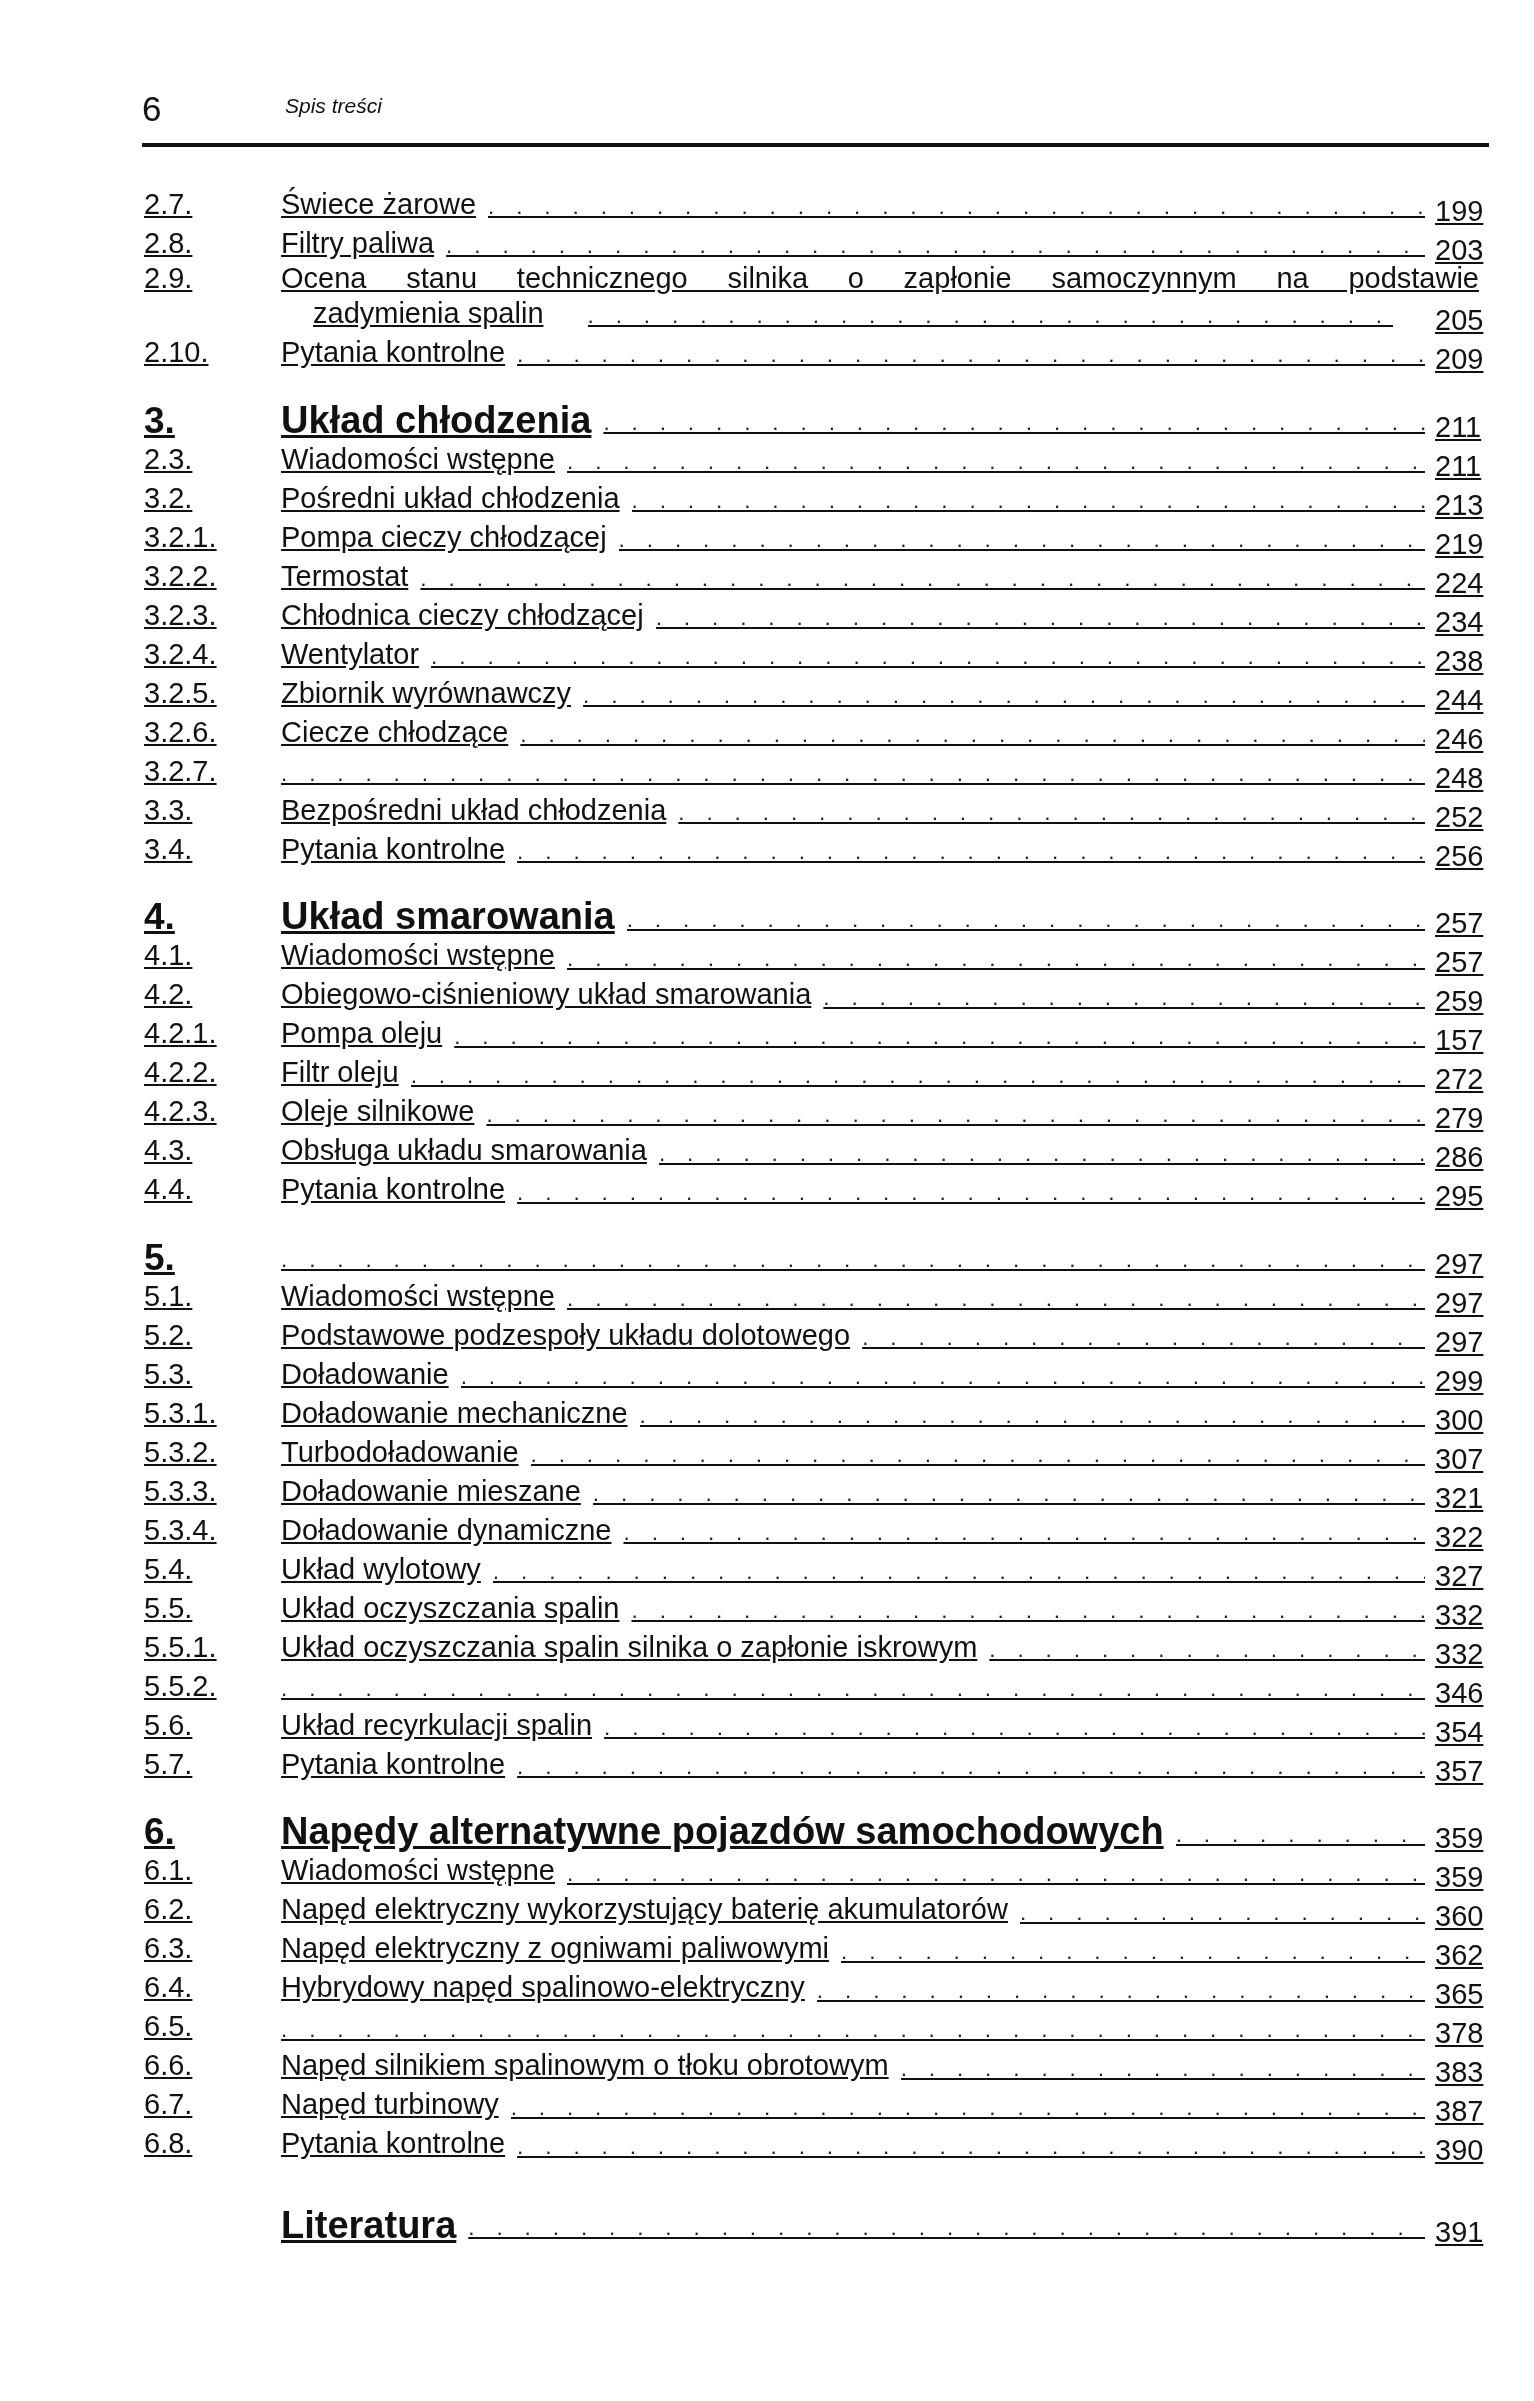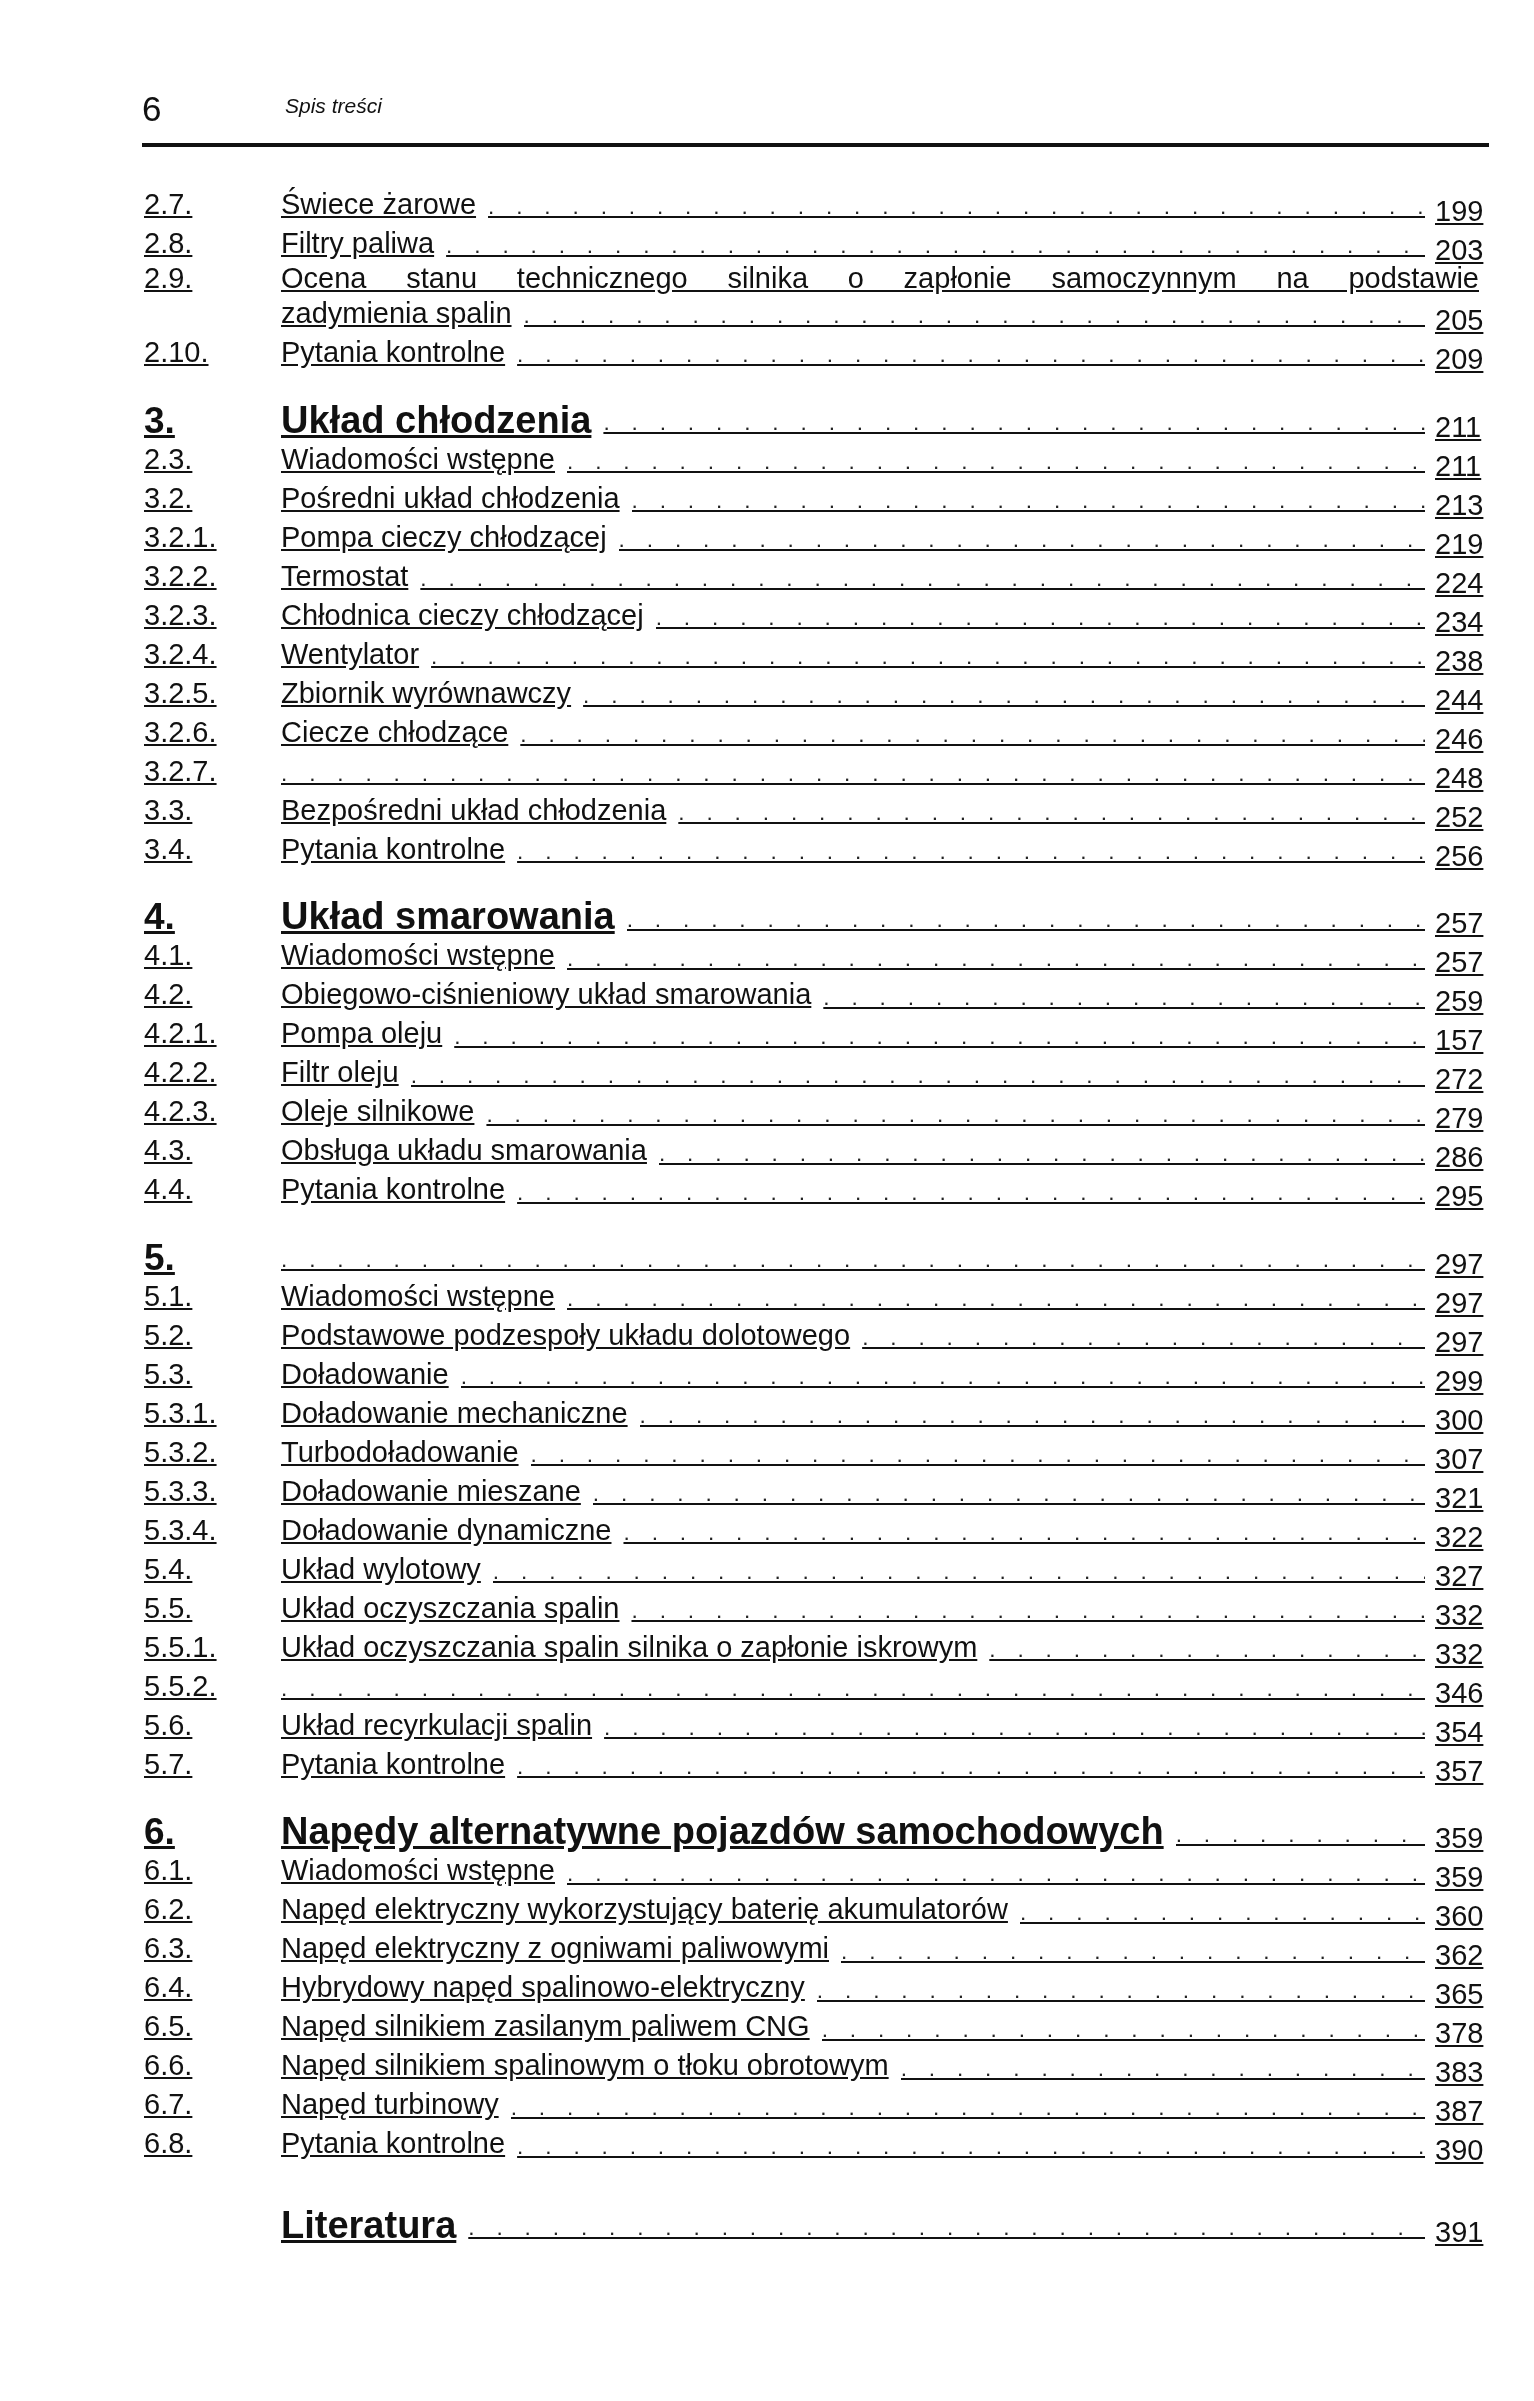--- a/index.html
+++ b/index.html
@@ -7,21 +7,21 @@
   .header { position:absolute; left:142px; top:85px; width:1347px; height:63px; }
   .header .pgnum { position:absolute; left:0; top:3.5px; font-size:35px; }
   .header .title { position:absolute; left:143px; top:8.7px; font-size:21px; font-style:italic; }
   .rule { position:absolute; left:142px; top:143px; width:1347px; height:3.5px; background:#111; }
   .toc { position:absolute; left:144px; top:183px; width:1347px;text-decoration:underline; }
   .row { position:relative; display:flex; align-items:flex-end; font-size:29px; line-height:35px; height:39px; }
   .row .num { flex:0 0 137px; }
   .row .text { white-space:nowrap; padding-right:12px; }
   .row .dots { flex:1 1 auto; overflow:hidden; white-space:nowrap; letter-spacing:7.8px; color:#222; font-size:22.6px; line-height:29.6px; }
   .row .page { flex:0 0 56px; text-align:left; padding-left:10.4px; position:relative; top:7px; }
-  .row.cont { height:35px; }
+  .row.cont { height:35px;gap:32px; }
   .row.wrap1 { height:35px; }
   .row.wrap1 .text { white-space:normal; width:1208px; text-align:justify; text-align-last:justify; }
   .row.chapter { font-size:38px; font-weight:bold; height:52px; margin-top:15.6px; }
   .row.chapter .num { font-size:37px; }
   .row.chapter .page { font-weight:normal; font-size:29px; }
   .row.chapter .dots { font-weight:normal; }
   .row.lit { margin-top:29.6px; }
 </style>
 </head>
 <body>
@@ -287,21 +287,20 @@
       <span class="page">362</span>
     </div>
     <div class="row">
       <span class="num">6.4.</span>
       <span class="text">Hybrydowy napęd spalinowo-elektryczny</span>
       <span class="dots"> . . . . . . . . . . . . . . . . . . . . . . . . . . . . . . . . . . . . . . . . . . . . . . . . . . . . . . . . . . . . . . . . . . . . . . . . . . . . .</span>
       <span class="page">365</span>
     </div>
     <div class="row">
       <span class="num">6.5.</span>
-      <span class="text">Napęd silnikiem zasilanym paliwem CNG</span>
       <span class="dots"> . . . . . . . . . . . . . . . . . . . . . . . . . . . . . . . . . . . . . . . . . . . . . . . . . . . . . . . . . . . . . . . . . . . . . . . . . . . . .</span>
       <span class="page">378</span>
     </div>
     <div class="row">
       <span class="num">6.6.</span>
       <span class="text">Napęd silnikiem spalinowym o tłoku obrotowym</span>
       <span class="dots"> . . . . . . . . . . . . . . . . . . . . . . . . . . . . . . . . . . . . . . . . . . . . . . . . . . . . . . . . . . . . . . . . . . . . . . . . . . . . .</span>
       <span class="page">383</span>
     </div>
     <div class="row">

